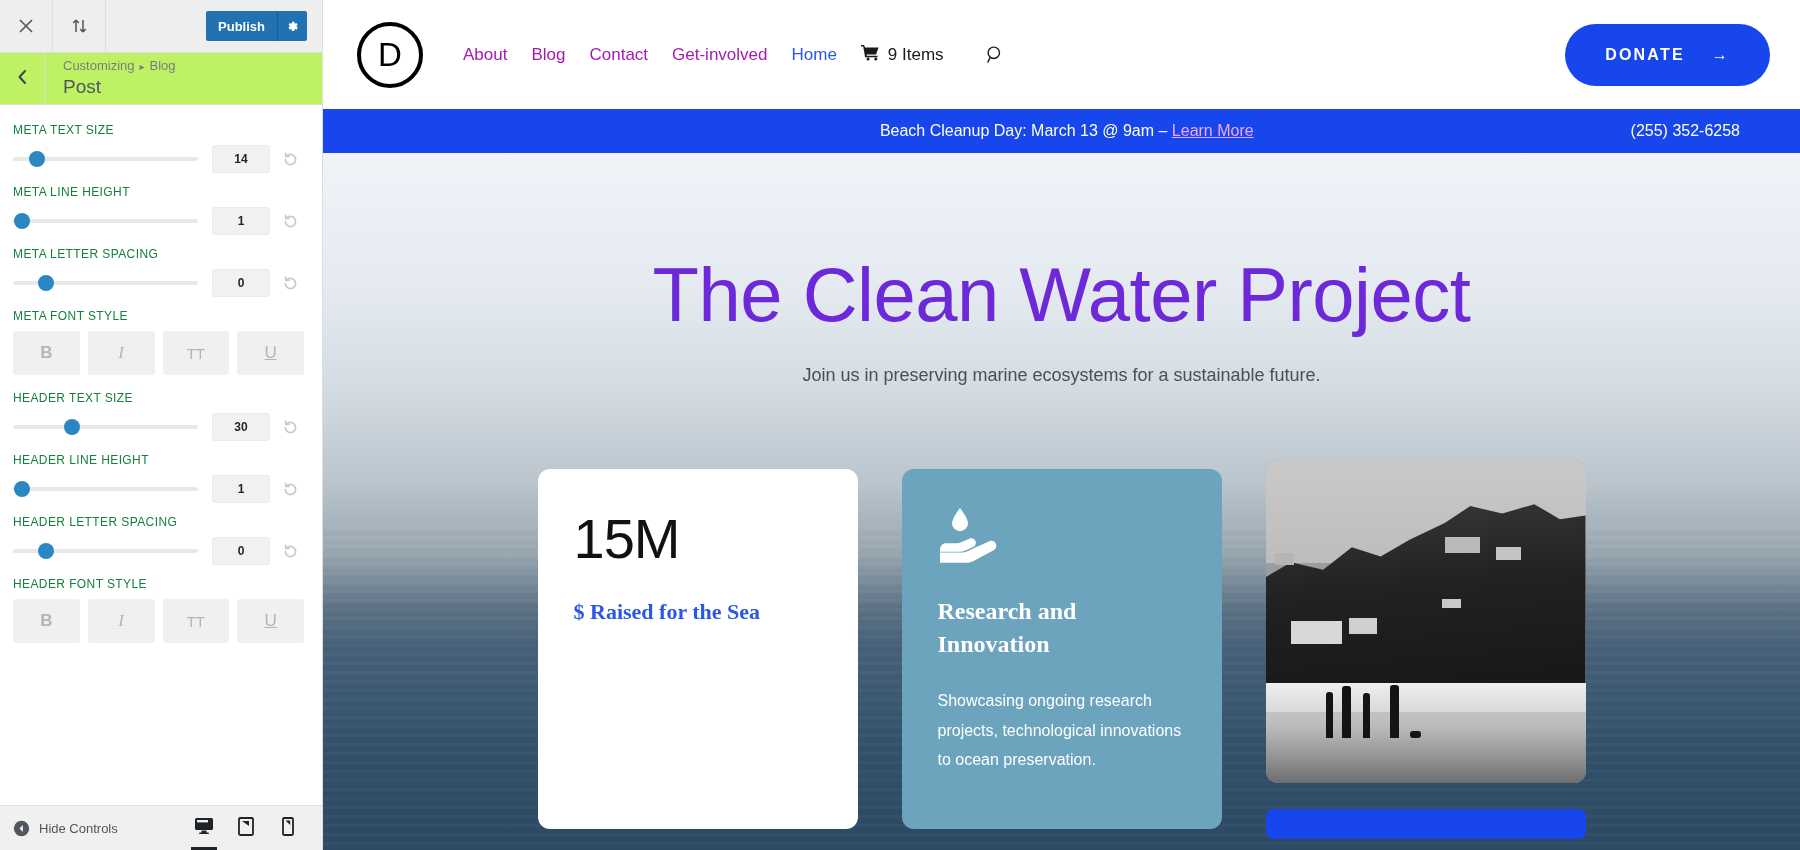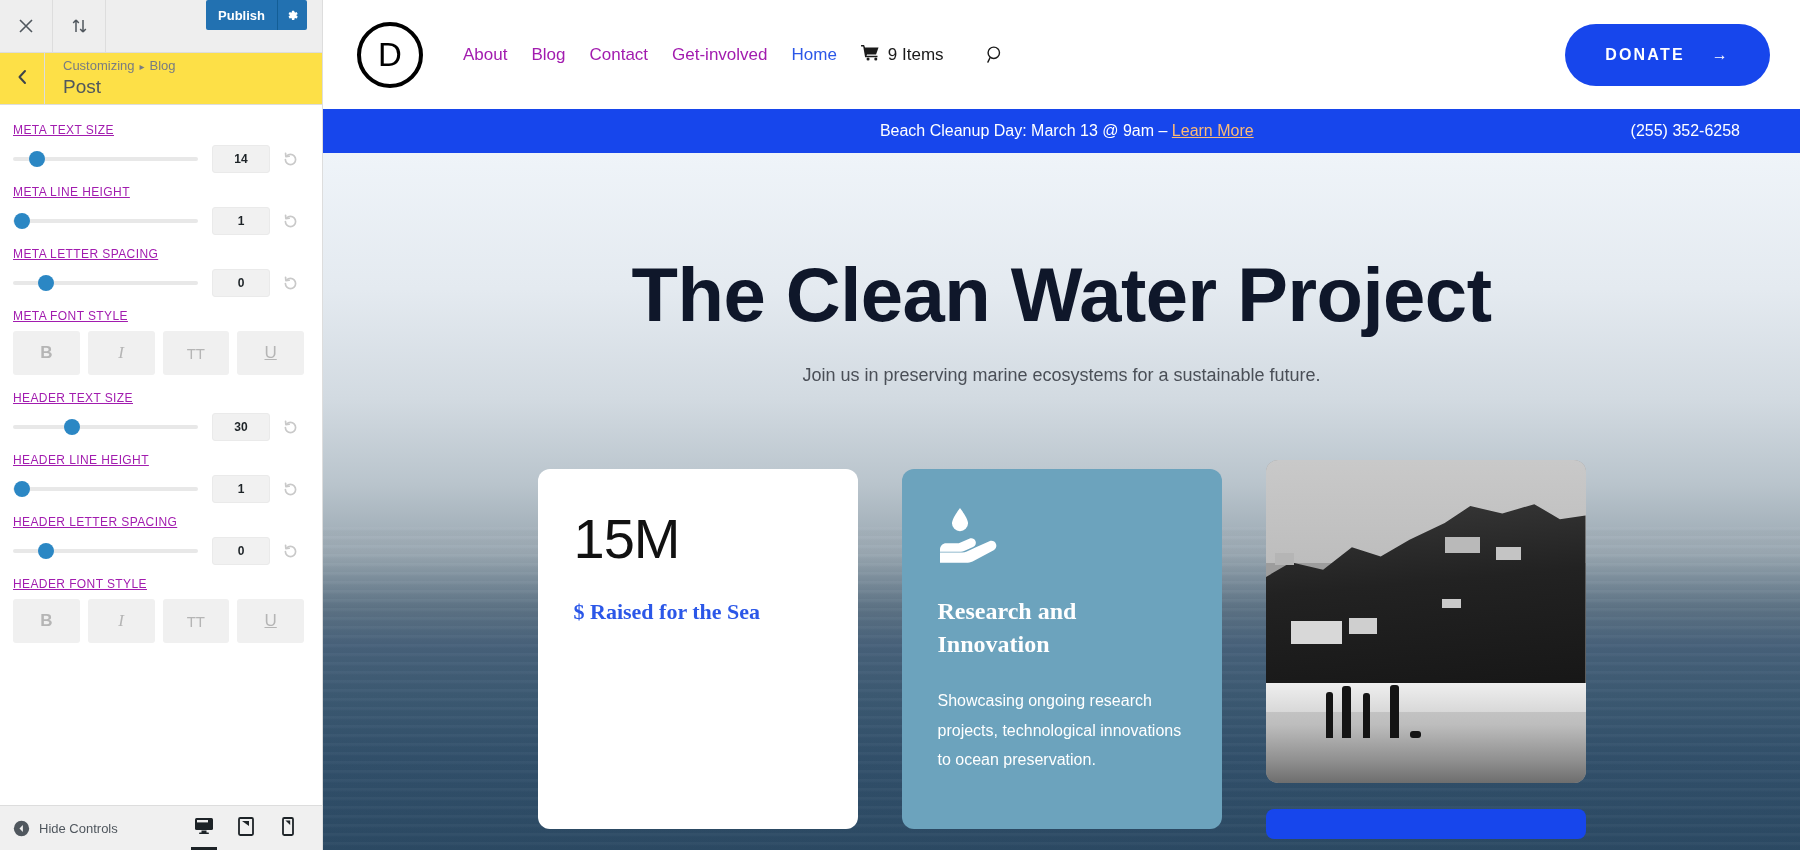--- a/index.html
+++ b/index.html
@@ -28,42 +28,42 @@
   .cz-iconbtn {
     width: 53px; height: 52px;
     display: flex; align-items: center; justify-content: center;
     border-right: 1px solid #ddd;
     background: #eee; color: #50575e;
     cursor: pointer;
   }
   .cz-iconbtn svg { display: block; }
   .cz-topbar-spacer { flex: 1; }
   .cz-publish-wrap {
-    display: flex; align-items: flex-start;
+    display: flex; align-items: center;
     padding-right: 15px;
   }
   .cz-publish {
     background: #2271b1; color: #fff;
     height: 30px; display: flex; align-items: center;
     font-size: 13px; font-weight: bold;
     border-radius: 2px; overflow: hidden;
     cursor: pointer;
   }
   .cz-publish-label { padding: 0 12px; }
   .cz-publish-gear {
     width: 30px; height: 30px;
     display: flex; align-items: center; justify-content: center;
     border-left: 1px solid #135e96;
   }
 
   .cz-header {
     height: 52px;
     border-bottom: 1px solid #ddd;
     display: flex; align-items: stretch;
-    background: #fde047;
+    background: #bef264;
   }
   .cz-back {
     width: 45px;
     display: flex; align-items: center; justify-content: center;
     border-right: 1px solid #ddd;
     color: #3c434a; cursor: pointer;
   }
   .cz-titles {
     padding-left: 18px; display: flex;
     flex-direction: column; justify-content: center;
@@ -76,25 +76,24 @@
     font-size: 19px; color: #50575e; line-height: 1.25; font-weight: 400;
   }
 
   .cz-body {
     flex: 1; overflow: hidden;
     padding: 18px 18px 0 13px;
     background: #fff;
   }
   .ctrl { margin-bottom: 12px; }
   .ctrl-label {
-    font-size: 12px; color: #a21caf;
+    font-size: 12px; color: #15803d;
     letter-spacing: 0.4px;
     margin-bottom: 8px;
     text-transform: uppercase;
-    text-decoration: underline;
   }
   .slider-row { display: flex; align-items: center; gap: 0; }
   .slider-track-wrap {
     flex: 1; position: relative; height: 20px;
     display: flex; align-items: center;
     margin-right: 14px;
   }
   .slider-track {
     width: 100%; height: 4px; background: #e8e8e8; border-radius: 3px;
   }
@@ -225,29 +224,29 @@
   }
 
   .announce-bar {
     position: relative; z-index: 5;
     height: 44px; background: #1746ec; color: #fff;
     display: flex; align-items: center;
     padding: 0 60px;
     font-size: 16px;
   }
   .announce-text { flex: 1; text-align: center; padding-left: 120px; }
-  .announce-text a { color: #fdba74; text-decoration: underline; cursor: pointer; }
+  .announce-text a { color: #f0abfc; text-decoration: underline; cursor: pointer; }
   .announce-phone { font-size: 16px; }
 
   .hero-content {
     position: relative; z-index: 4;
     padding-top: 102px; text-align: center;
   }
   .hero-title {
-    font-size: 76px; font-weight: 700; color: #0f172a;
+    font-size: 76px; font-weight: 400; color: #6d28d9;
     letter-spacing: -0.5px; line-height: 1.05;
   }
   .hero-sub {
     margin-top: 30px; font-size: 18px; color: #4a4f57;
   }
 
   .cards {
     position: relative; z-index: 4;
     display: flex; gap: 44px;
     padding: 74px 0 0 0;

